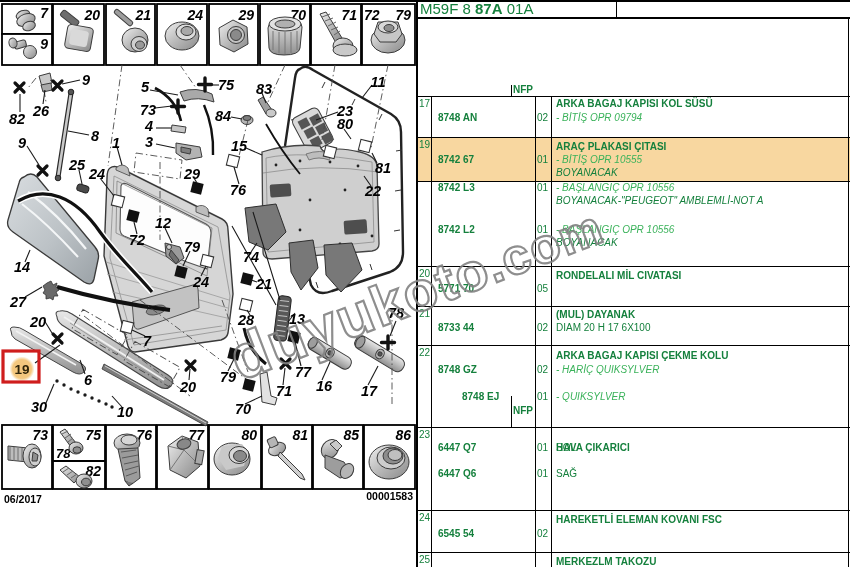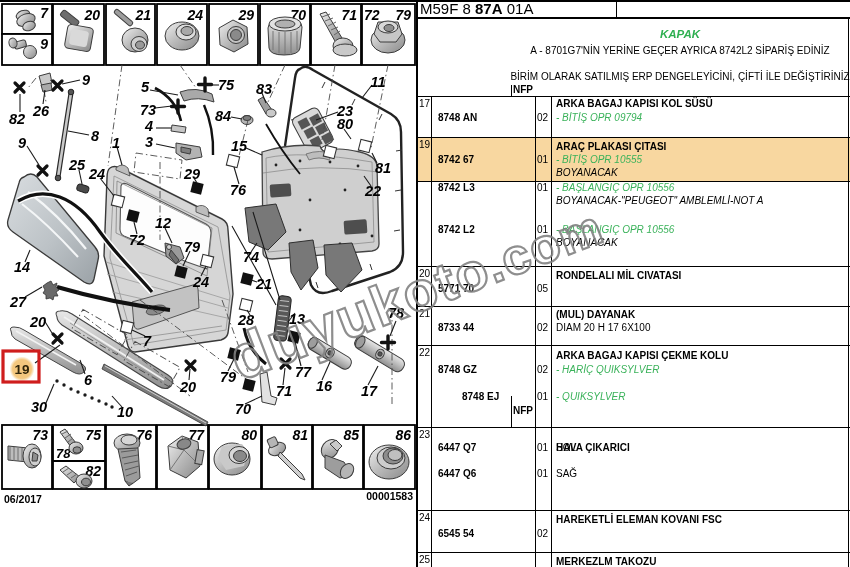--- a/index.html
+++ b/index.html
@@ -1,18 +1,18 @@
 <!DOCTYPE html>
 <html><head>
 <meta charset="utf-8">
 <style>
 html,body{margin:0;padding:0;}
 body{width:850px;height:567px;background:#fff;overflow:hidden;font-family:"Liberation Sans",sans-serif;}
 #page{position:relative;width:850px;height:567px;background:#fff;}
-.t{position:absolute;font-size:10px;color:#000000;white-space:nowrap;line-height:11px;}
+.t{position:absolute;font-size:10px;color:#15803d;white-space:nowrap;line-height:11px;}
 .b{font-weight:bold;}
 .i{font-style:italic;}
 .g{color:#3ab25a;font-style:italic;font-size:10px;}
 .hl{position:absolute;background:#000;height:1px;}
 .vl{position:absolute;background:#000;width:1px;}
 .ctr{text-align:center;}
 </style>
 </head>
 <body>
 <div id="page">
@@ -33,23 +33,20 @@
   <div class="vl" style="left:416px;top:0;height:567px;width:2px;"></div>
   <div class="vl" style="left:616px;top:0;height:17px;"></div>
   <div class="vl" style="left:431px;top:96px;height:471px;"></div>
   <div class="vl" style="left:535px;top:96px;height:471px;"></div>
   <div class="vl" style="left:551px;top:96px;height:471px;"></div>
   <div class="vl" style="left:511px;top:85px;height:11px;"></div>
   <div class="vl" style="left:511px;top:396px;height:31px;"></div>
   <div class="vl" style="left:848px;top:17px;height:550px;"></div>
 
   <div class="t" style="left:420px;top:3px;font-size:15px;">M59F 8 <span class="b">87A</span> 01A</div>
-  <div class="t b i ctr" style="left:530px;top:29px;width:300px;color:#2eaf50;font-size:11.5px;">KAPAK</div>
-  <div class="t ctr" style="left:520px;top:45px;width:320px;">A - 8701G7'NİN YERİNE GEÇER AYRICA 8742L2 SİPARİŞ EDİNİZ</div>
-  <div class="t ctr" style="left:510px;top:71px;width:340px;">BİRİM OLARAK SATILMIŞ ERP DENGELEYİCİNİ, ÇİFTİ İLE DEĞİŞTİRİNİZ</div>
   <div class="t b" style="left:513px;top:84px;">NFP</div>
 
   <div class="t" style="left:419px;top:98px;">17</div>
   <div class="t b" style="left:556px;top:98px;">ARKA BAGAJ KAPISI KOL SÜSÜ</div>
   <div class="t b" style="left:438px;top:112px;">8748 AN</div>
   <div class="t" style="left:537px;top:112px;">02</div>
   <div class="t g" style="left:556px;top:112px;">- BİTİŞ OPR 09794</div>
 
   <div class="t" style="left:419px;top:139px;">19</div>
   <div class="t b" style="left:556px;top:141px;">ARAÇ PLAKASI ÇITASI</div>

